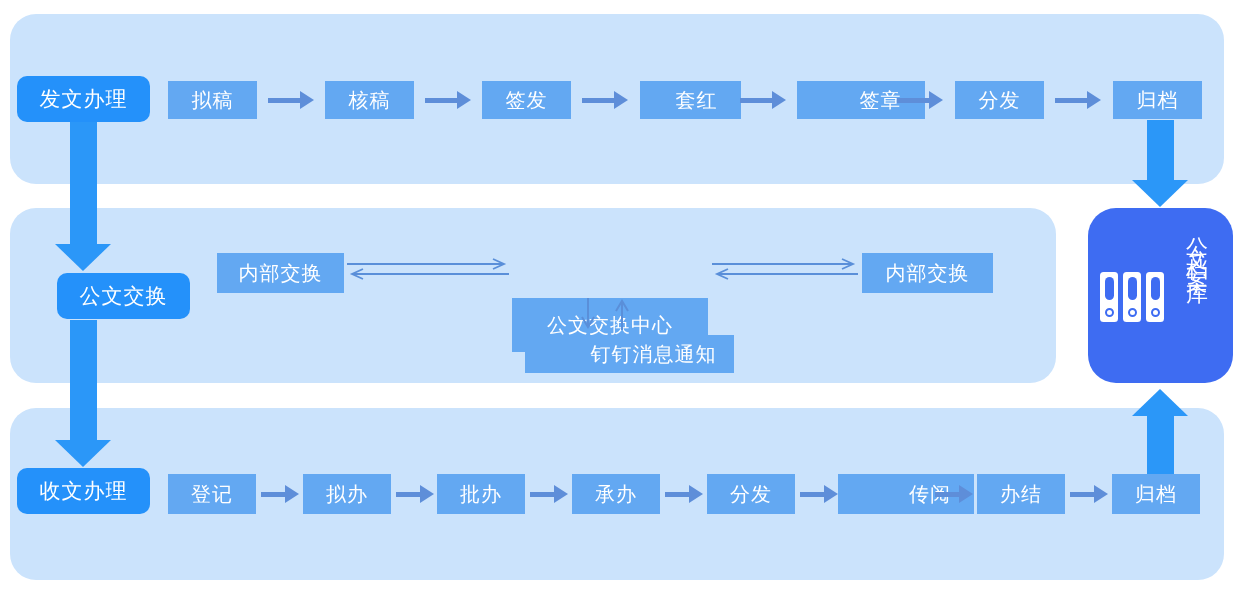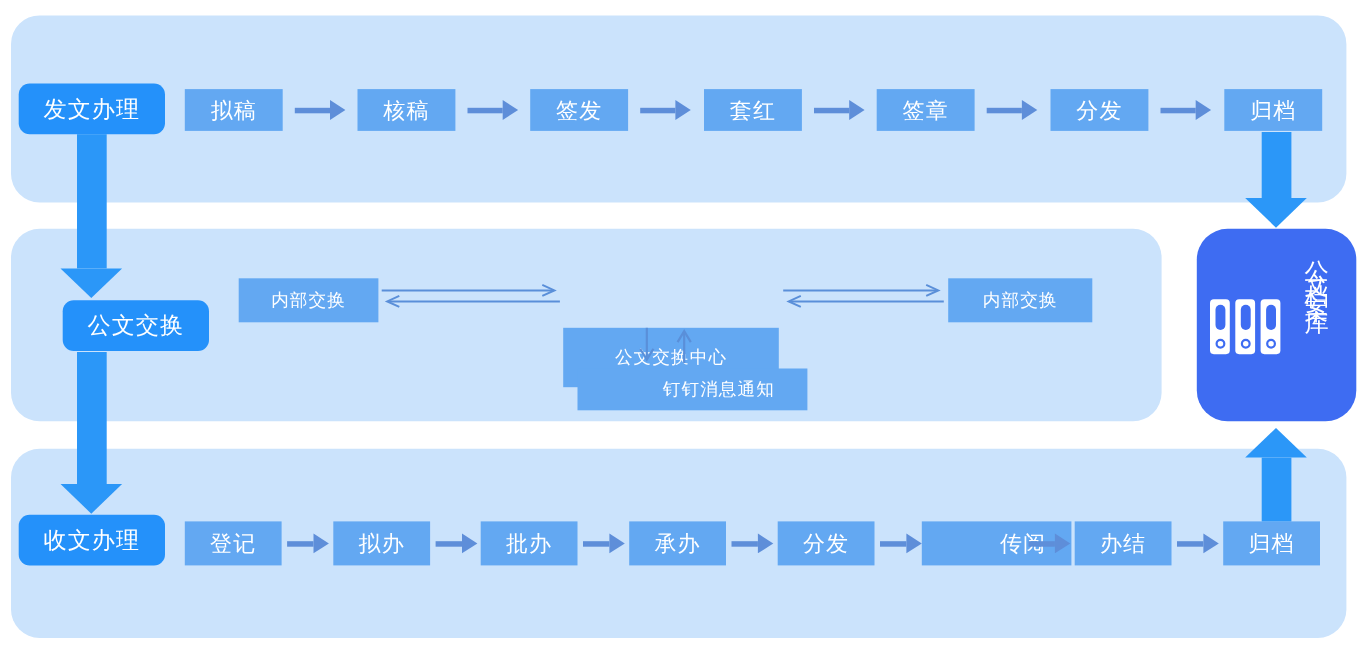--- a/index.html
+++ b/index.html
@@ -18,21 +18,21 @@
     letter-spacing:1px;
     font-family:Liberation Mono, monospace;
   }
   .step{
     position:absolute;background:#63a8f2;color:#ffffff;font-size:20px;
     display:flex;align-items:center;justify-content:center;letter-spacing:1px;
   }
   .step.top{top:81px;width:89px;height:38px;font-family:Liberation Mono, monospace;}
   .step.bottom{top:474px;width:88px;height:40px;}
   .node{
-    position:absolute;background:#63a8f2;color:#ffffff;font-size:16px;
+    position:absolute;background:#63a8f2;color:#ffffff;font-size:20px;
     display:flex;align-items:center;justify-content:center;letter-spacing:1px;
   }
 
   
   .harrow{position:absolute;height:18px;}
   .harrow .shaft{position:absolute;left:0;top:6.5px;height:5px;background:#5e8ed9;}
   .harrow .head{
     position:absolute;top:0;width:0;height:0;
     border-top:9px solid transparent;border-bottom:9px solid transparent;
     border-left:14px solid #5e8ed9;
@@ -88,22 +88,22 @@
   <div class="pill" style="top:468px;">收文办理</div>
 
   <div class="tshaft" style="left:70px;top:122px;width:27px;height:122px;"></div>
   <div class="thead-down" style="left:55px;top:244px;"></div>
   <div class="tshaft" style="left:70px;top:320px;width:27px;height:120px;"></div>
   <div class="thead-down" style="left:55px;top:440px;"></div>
 
   <div class="step top" style="left:168px;">拟稿</div>
   <div class="step top" style="left:325px;">核稿</div>
   <div class="step top" style="left:482px;">签发</div>
-  <div class="step top" style="left:640px;">套红</div>
-  <div class="step top" style="left:797px;">签章</div>
+  <div class="step top" style="left:640px;padding-left:12px;">套红</div>
+  <div class="step top" style="left:797px;padding-left:39px;">签章</div>
   <div class="step top" style="left:955px;">分发</div>
   <div class="step top" style="left:1113px;">归档</div>
 
   <div class="harrow w46" style="left:268px;top:91px;">
       <span class="shaft"></span>
       <span class="head"></span>
     </div>
   <div class="harrow w46" style="left:425px;top:91px;">
       <span class="shaft"></span>
       <span class="head"></span>

